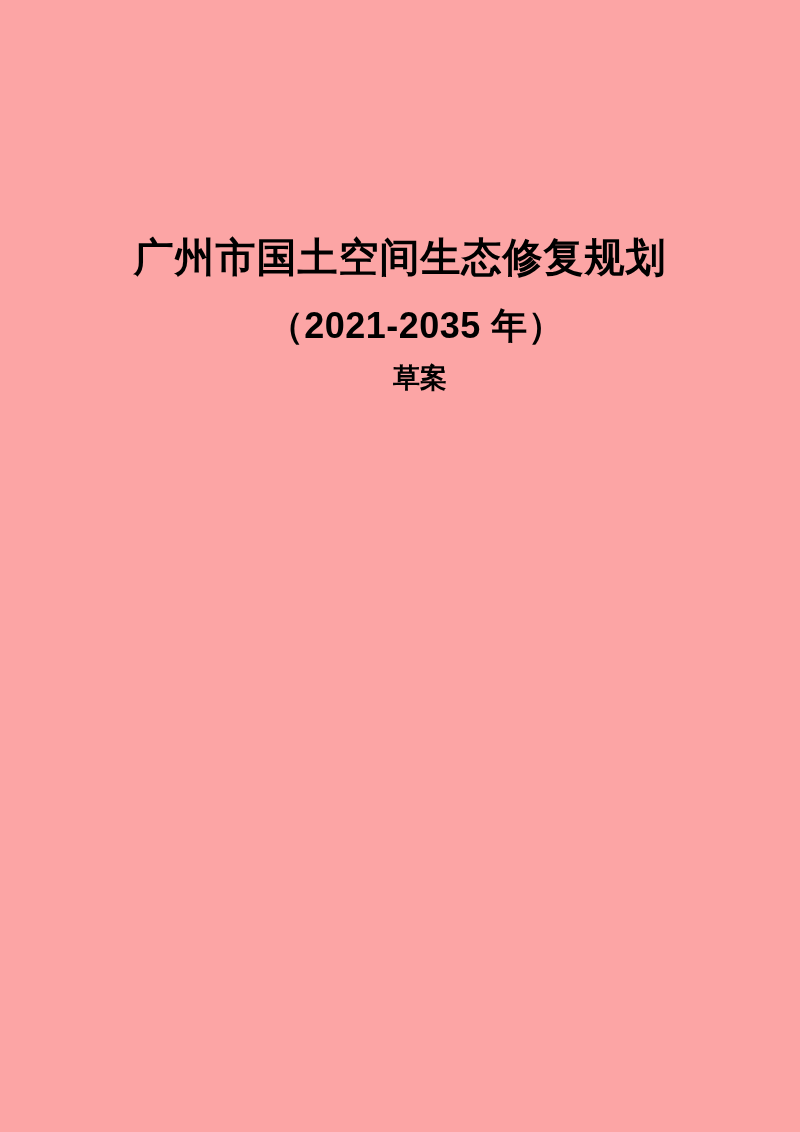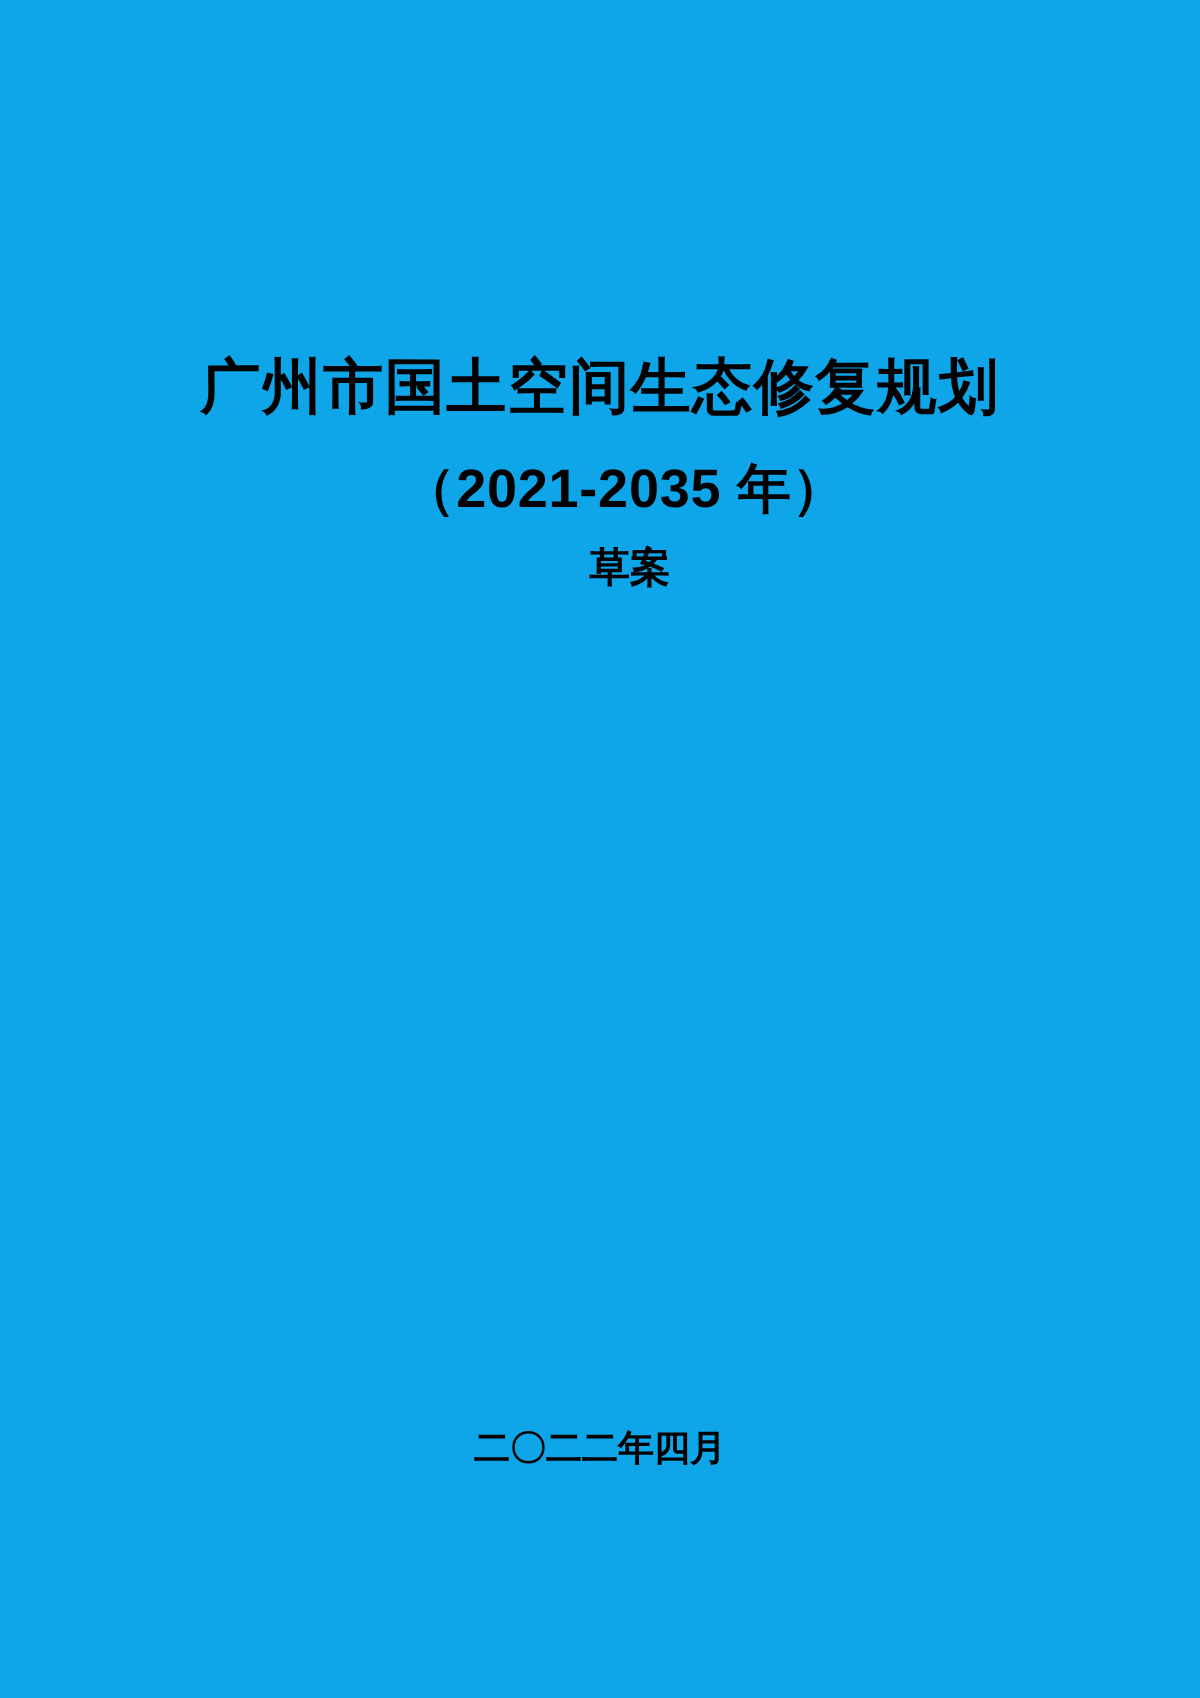--- a/index.html
+++ b/index.html
@@ -4,21 +4,21 @@
 <style>
   html, body {
     margin: 0;
     padding: 0;
     background: #ffffff;
   }
   .page {
     position: relative;
     width: 800px;
     height: 1132px;
-    background: #0ea5e9;
+    background: #fca5a5;
     overflow: hidden;
     font-family: "Liberation Sans", "DejaVu Sans", sans-serif;
     color: #000000;
   }
   .line {
     position: absolute;
     left: 0;
     width: 100%;
     text-align: center;
     white-space: pre;
@@ -53,14 +53,13 @@
     font-weight: 600;
   }
 </style>
 </head>
 <body>
 
 <div class="page">
   <div class="line doc-title">广州市国土空间生态修复规划</div>
   <div class="line doc-subtitle">（2021-2035 年）</div>
   <div class="line doc-draft">草案</div>
-  <div class="line doc-date">二〇二二年四月</div>
 </div>
 
 </body></html>

